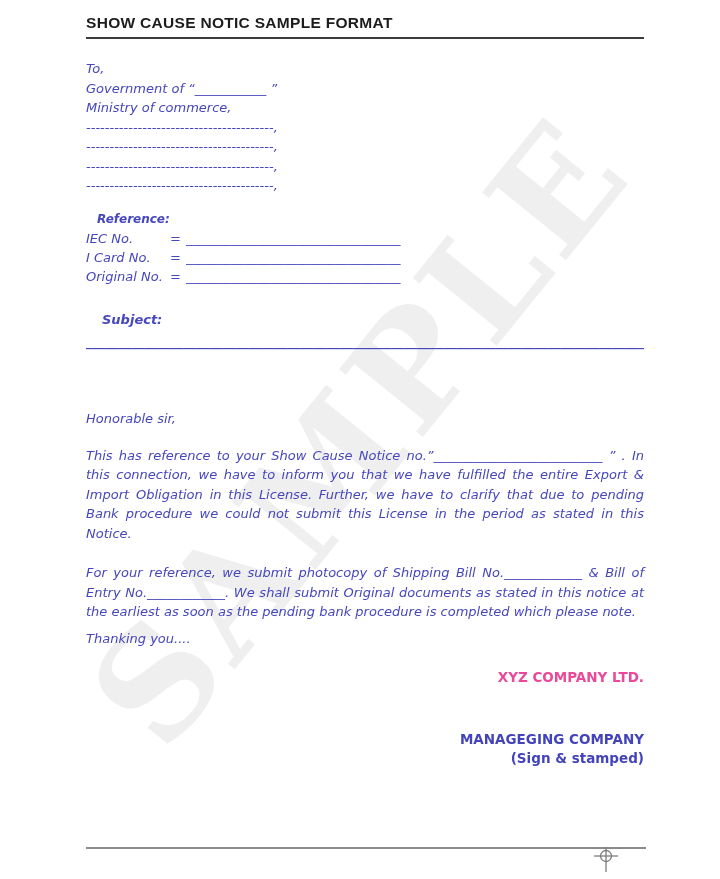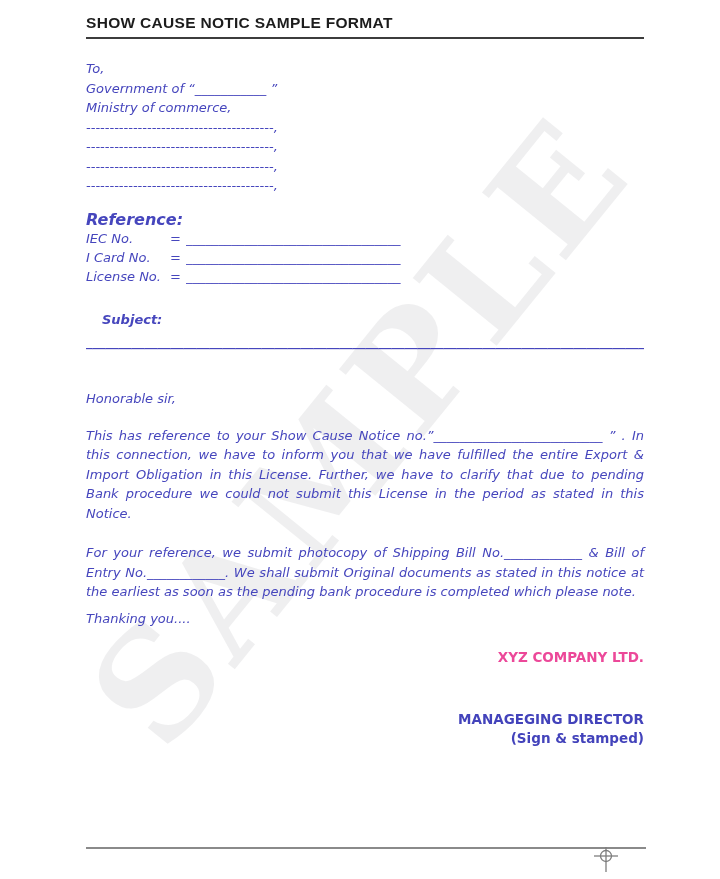--- a/index.html
+++ b/index.html
@@ -56,35 +56,36 @@
     color: #4646bd;
     font-style: italic;
     font-size: 13px;
     line-height: 19.5px;
   }
   .date-line { margin-top: 37px; }
   .to-block { margin-top: 20px; }
   .ref-heading {
     margin-top: 14px;
     font-weight: bold;
-    font-size: 16px;
+    font-size: 12px;
+    margin-left: 11px;
   }
   .ref-row { display: flex; line-height: 19px; }
   .ref-label { width: 84px; flex: 0 0 auto; }
   .ref-eq { width: 16px; flex: 0 0 auto; font-style: normal; }
   .ref-value { white-space: nowrap; overflow: hidden; }
   .subject-label { margin-top: 24px; font-weight: bold; margin-left: 16px; }
   .subject-line {
     margin-top: 2px;
     font-weight: bold;
     white-space: nowrap;
     overflow: hidden;
     width: 100%;
   }
-  .salutation { margin-top: 38px; }
+  .salutation { margin-top: 58px; }
   .body-para {
     margin: 17px 0 0 0;
     text-align: justify;
   }
   .para2 { margin-top: 20px; }
   .closing { margin-top: 7px; }
   .company {
     margin-top: 21px;
     text-align: right;
     font-style: normal;
@@ -153,37 +154,37 @@
       <span class="ref-label">IEC No.</span>
       <span class="ref-eq">=</span>
       <span class="ref-value">_________________________________</span>
     </div>
     <div class="blue ref-row">
       <span class="ref-label">I Card No.</span>
       <span class="ref-eq">=</span>
       <span class="ref-value">_________________________________</span>
     </div>
     <div class="blue ref-row">
-      <span class="ref-label">License No.</span>
+      <span class="ref-label">Original No.</span>
       <span class="ref-eq">=</span>
       <span class="ref-value">_________________________________</span>
     </div>
 
     <div class="blue subject-label">Subject:</div>
     <div class="blue subject-line">________________________________________________________________________________________</div>
 
     <div class="blue salutation">Honorable sir,</div>
 
     <p class="blue body-para">This has reference to your Show Cause Notice no.”__________________________ ” . In this connection, we have to inform you that we have fulfilled the entire Export &amp; Import Obligation in this License. Further, we have to clarify that due to pending Bank procedure we could not submit this License in the period as stated in this Notice.</p>
     <p class="blue body-para para2">For your reference, we submit photocopy of Shipping Bill No.____________ &amp; Bill of Entry No.____________. We shall submit Original documents as stated in this notice at the earliest as soon as the pending bank procedure is completed which please note.</p>
 
     <div class="blue closing">Thanking you....</div>
 
     <div class="company">XYZ COMPANY LTD.</div>
-    <div class="sig-title">MANAGEGING DIRECTOR</div>
+    <div class="sig-title">MANAGEGING COMPANY</div>
     <div class="sig-note">(Sign &amp; stamped)</div>
 
   </div>
 
   <div class="footer-rule"></div>
 
   <svg class="crosshair" width="30" height="32" viewBox="-15 -15 30 32">
     <circle cx="0" cy="0" r="5.5" fill="none" stroke="#7d7d7d" stroke-width="1.3"></circle>
     <line x1="-12" y1="0" x2="12" y2="0" stroke="#7d7d7d" stroke-width="1.3"></line>
     <line x1="0" y1="-9" x2="0" y2="16" stroke="#7d7d7d" stroke-width="1.3"></line>

